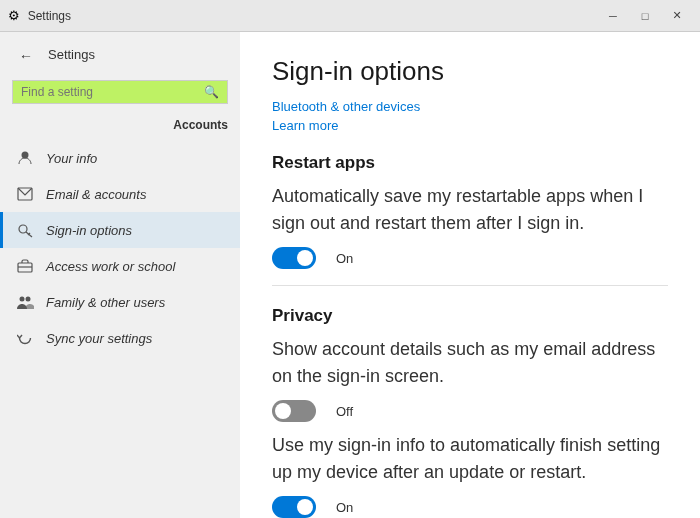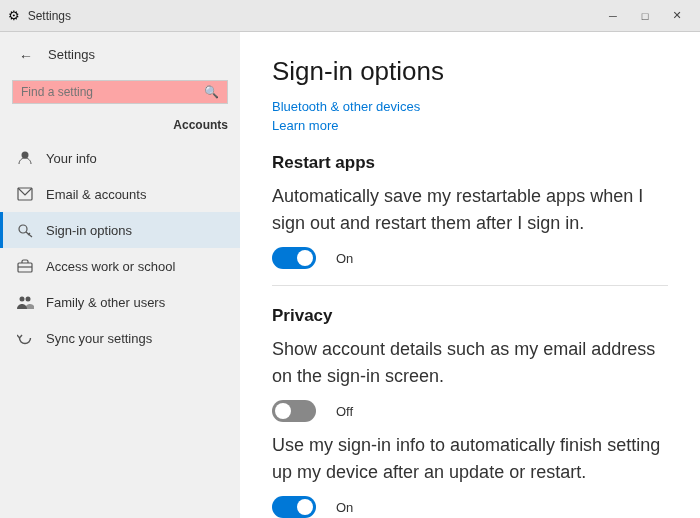--- a/index.html
+++ b/index.html
@@ -90,21 +90,21 @@
     .sidebar-app-title {
       font-size: 13px;
       color: #333;
       font-weight: 400;
     }
 
     .search-box {
       margin: 4px 12px 10px 12px;
       display: flex;
       align-items: center;
-      background: #fca5a5;
+      background: #bef264;
       border: 1px solid #ccc;
       padding: 4px 8px;
       gap: 6px;
     }
     .search-input {
       border: none;
       outline: none;
       font-size: 12px;
       color: #333;
       background: transparent;
@@ -125,20 +125,21 @@
 
     .sidebar-item {
       display: flex;
       align-items: center;
       padding: 9px 12px 9px 16px;
       cursor: pointer;
       gap: 12px;
       font-size: 13px;
       color: #333;
       position: relative;
+      font-style: italic;
     }
     .sidebar-item.active {
       background: #dde8f0;
     }
     .sidebar-item.active::before {
       content: '';
       position: absolute;
       left: 0;
       top: 0;
       bottom: 0;

